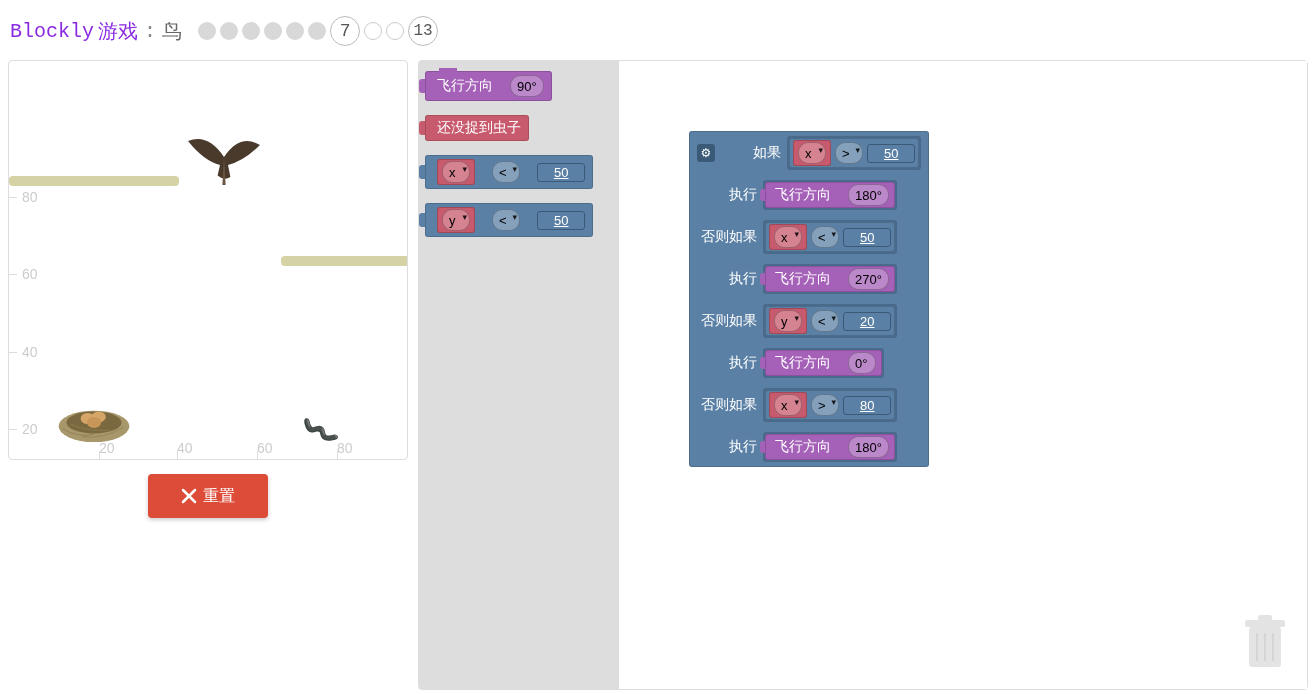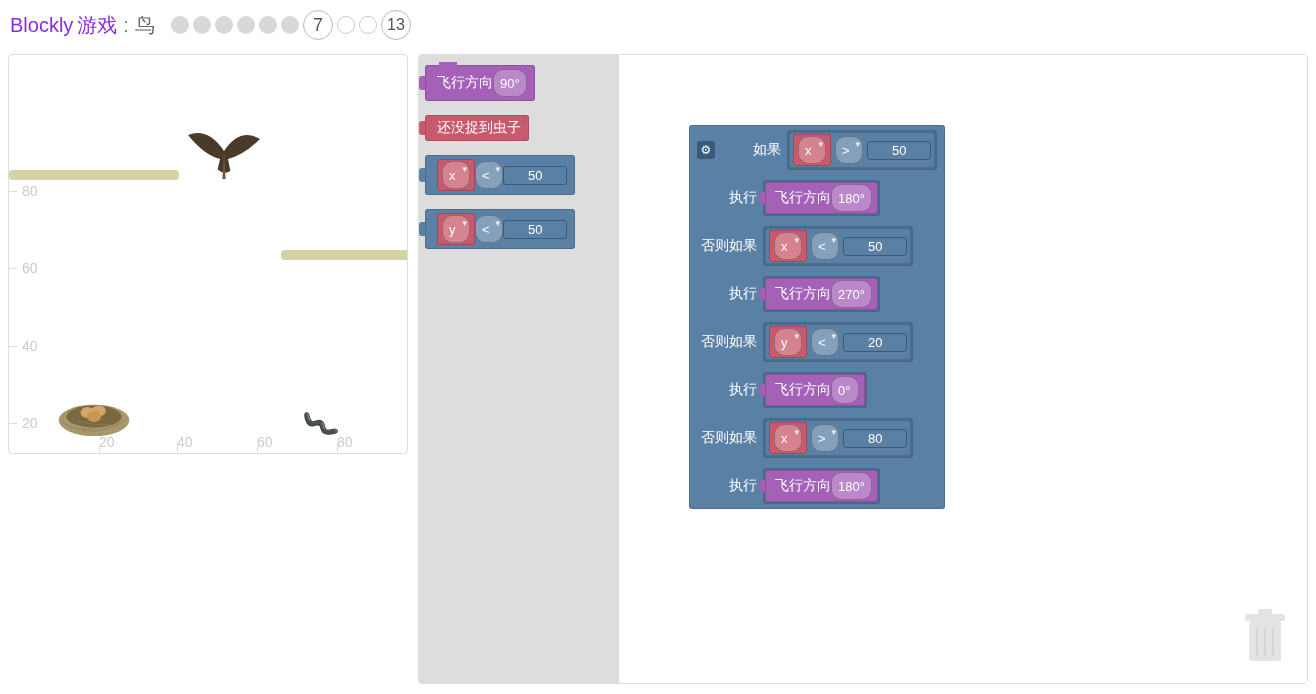--- a/index.html
+++ b/index.html
@@ -7,22 +7,23 @@
     font-family: "Helvetica Neue", Arial, "Microsoft YaHei", sans-serif;
     background: #fff;
     width: 1316px;
     height: 694px;
     overflow: hidden;
     color: #333;
   }
   .header {
     display: flex;
     align-items: center;
-    padding: 10px 10px 14px 10px;
+    padding: 16px 10px 14px 10px;
     gap: 4px;
+    font-family: Liberation Mono, monospace;
   }
   .title-link { color: #8a2be2; font-size: 20px; cursor: pointer; }
   .title-sep { color: #888; font-size: 20px; margin: 0 2px;}
   .title-game { color: #666; font-size: 20px; }
   .level-dots { display:flex; align-items:center; gap:4px; margin-left:12px;}
   .dot {
     width: 18px; height: 18px; border-radius: 50%;
     background: #d8d8d8;
     display:flex; align-items:center; justify-content:center;
     font-size:14px; color:#555; cursor:pointer;
@@ -72,36 +73,36 @@
     width:200px; background:#ddd; padding:10px 6px;
     display:flex; flex-direction:column; gap:14px; align-items:flex-start;
   }
   .canvas-ws { flex:1; position:relative; background:#fff; }
 
   
   .blk {
     display:inline-flex; align-items:center; padding:4px 8px 4px 12px;
     border-radius:3px; font-size:14px; color:#fff; position:relative;
     box-shadow: inset 0 0 0 1px rgba(0,0,0,0.15);
-    white-space:nowrap; gap:0;
+    white-space:nowrap; gap:17px;
   }
   .blk::before {
     content:""; position:absolute; left:-6px; top:50%; transform:translateY(-50%);
     width:6px; height:14px; background:inherit; border-radius:3px 0 0 3px;
   }
   .notch { position:absolute; left:14px; top:-3px; width:18px; height:5px; background:inherit; }
   .blk-purple { background:#a560b8; }
   .blk-blue { background:#5b80a5; }
   .blk-red { background:#c75a6d;justify-content:center; }
   .field {
     background:rgba(255,255,255,0.25); border:1px solid rgba(0,0,0,0.25);
     border-radius:10px; padding:0 6px; min-width:28px; text-align:center;
-    font-size:13px; color:#ffffff; display:inline-flex; align-items:center; height:28px;
-  }
-  .field.num { background:#5b80a5; color:#fff; border:1px solid #3a5a78; border-radius:3px; padding:1px 24px; height:auto;}
+    font-size:13px; color:#000000; display:inline-flex; align-items:center; height:22px;
+  }
+  .field.num { background:#5b80a5; color:#fff; border:1px solid #3a5a78; border-radius:3px; padding:1px 16px; height:auto;text-decoration:underline;}
   .dd { padding-right:12px; position:relative;}
   .dd::after{content:"▾"; font-size:9px; position:absolute; right:2px; top:2px; opacity:.85;}
   .inner-blk {
     display:inline-flex; align-items:center; background:#c75a6d; border-radius:3px;
     padding:2px 5px; gap:3px; box-shadow: inset 0 0 0 1px rgba(0,0,0,0.2);
   }
   .op-blk {
     display:inline-flex; align-items:center; background:#5b80a5; border-radius:3px;
     padding:2px 4px; gap:4px; box-shadow: inset 0 0 0 1px rgba(0,0,0,0.15);
   }
@@ -185,20 +186,26 @@
         <ellipse cx="56" cy="33" rx="9" ry="7" fill="#d6a668"></ellipse>
         <ellipse cx="50" cy="40" rx="9" ry="7" fill="#c89656"></ellipse>
         <g stroke="#8f7e50" stroke-width="1" fill="none">
           <path d="M10 48 Q30 60 50 55"></path>
             <path d="M20 42 Q40 52 70 50"></path>
           <path d="M35 58 Q60 62 88 46"></path>
         </g>
       </svg>
       <div class="worm">〰️</div>
     </div>
+    <button class="reset-btn">
+      <svg viewBox="0 0 16 16">
+          <path d="M2 2 L14 14 M14 2 L2 14" stroke="#fff" stroke-width="2.5" stroke-linecap="round"></path>
+        </svg>
+      <span>重置</span>
+    </button>
   </div>
 
   <div class="workspace">
     <div class="toolbox">
       <div class="blk blk-purple">
         <span class="notch"></span>
         <span>飞行方向</span>
         <span class="field">90°</span>
       </div>
       <div class="blk blk-red">

